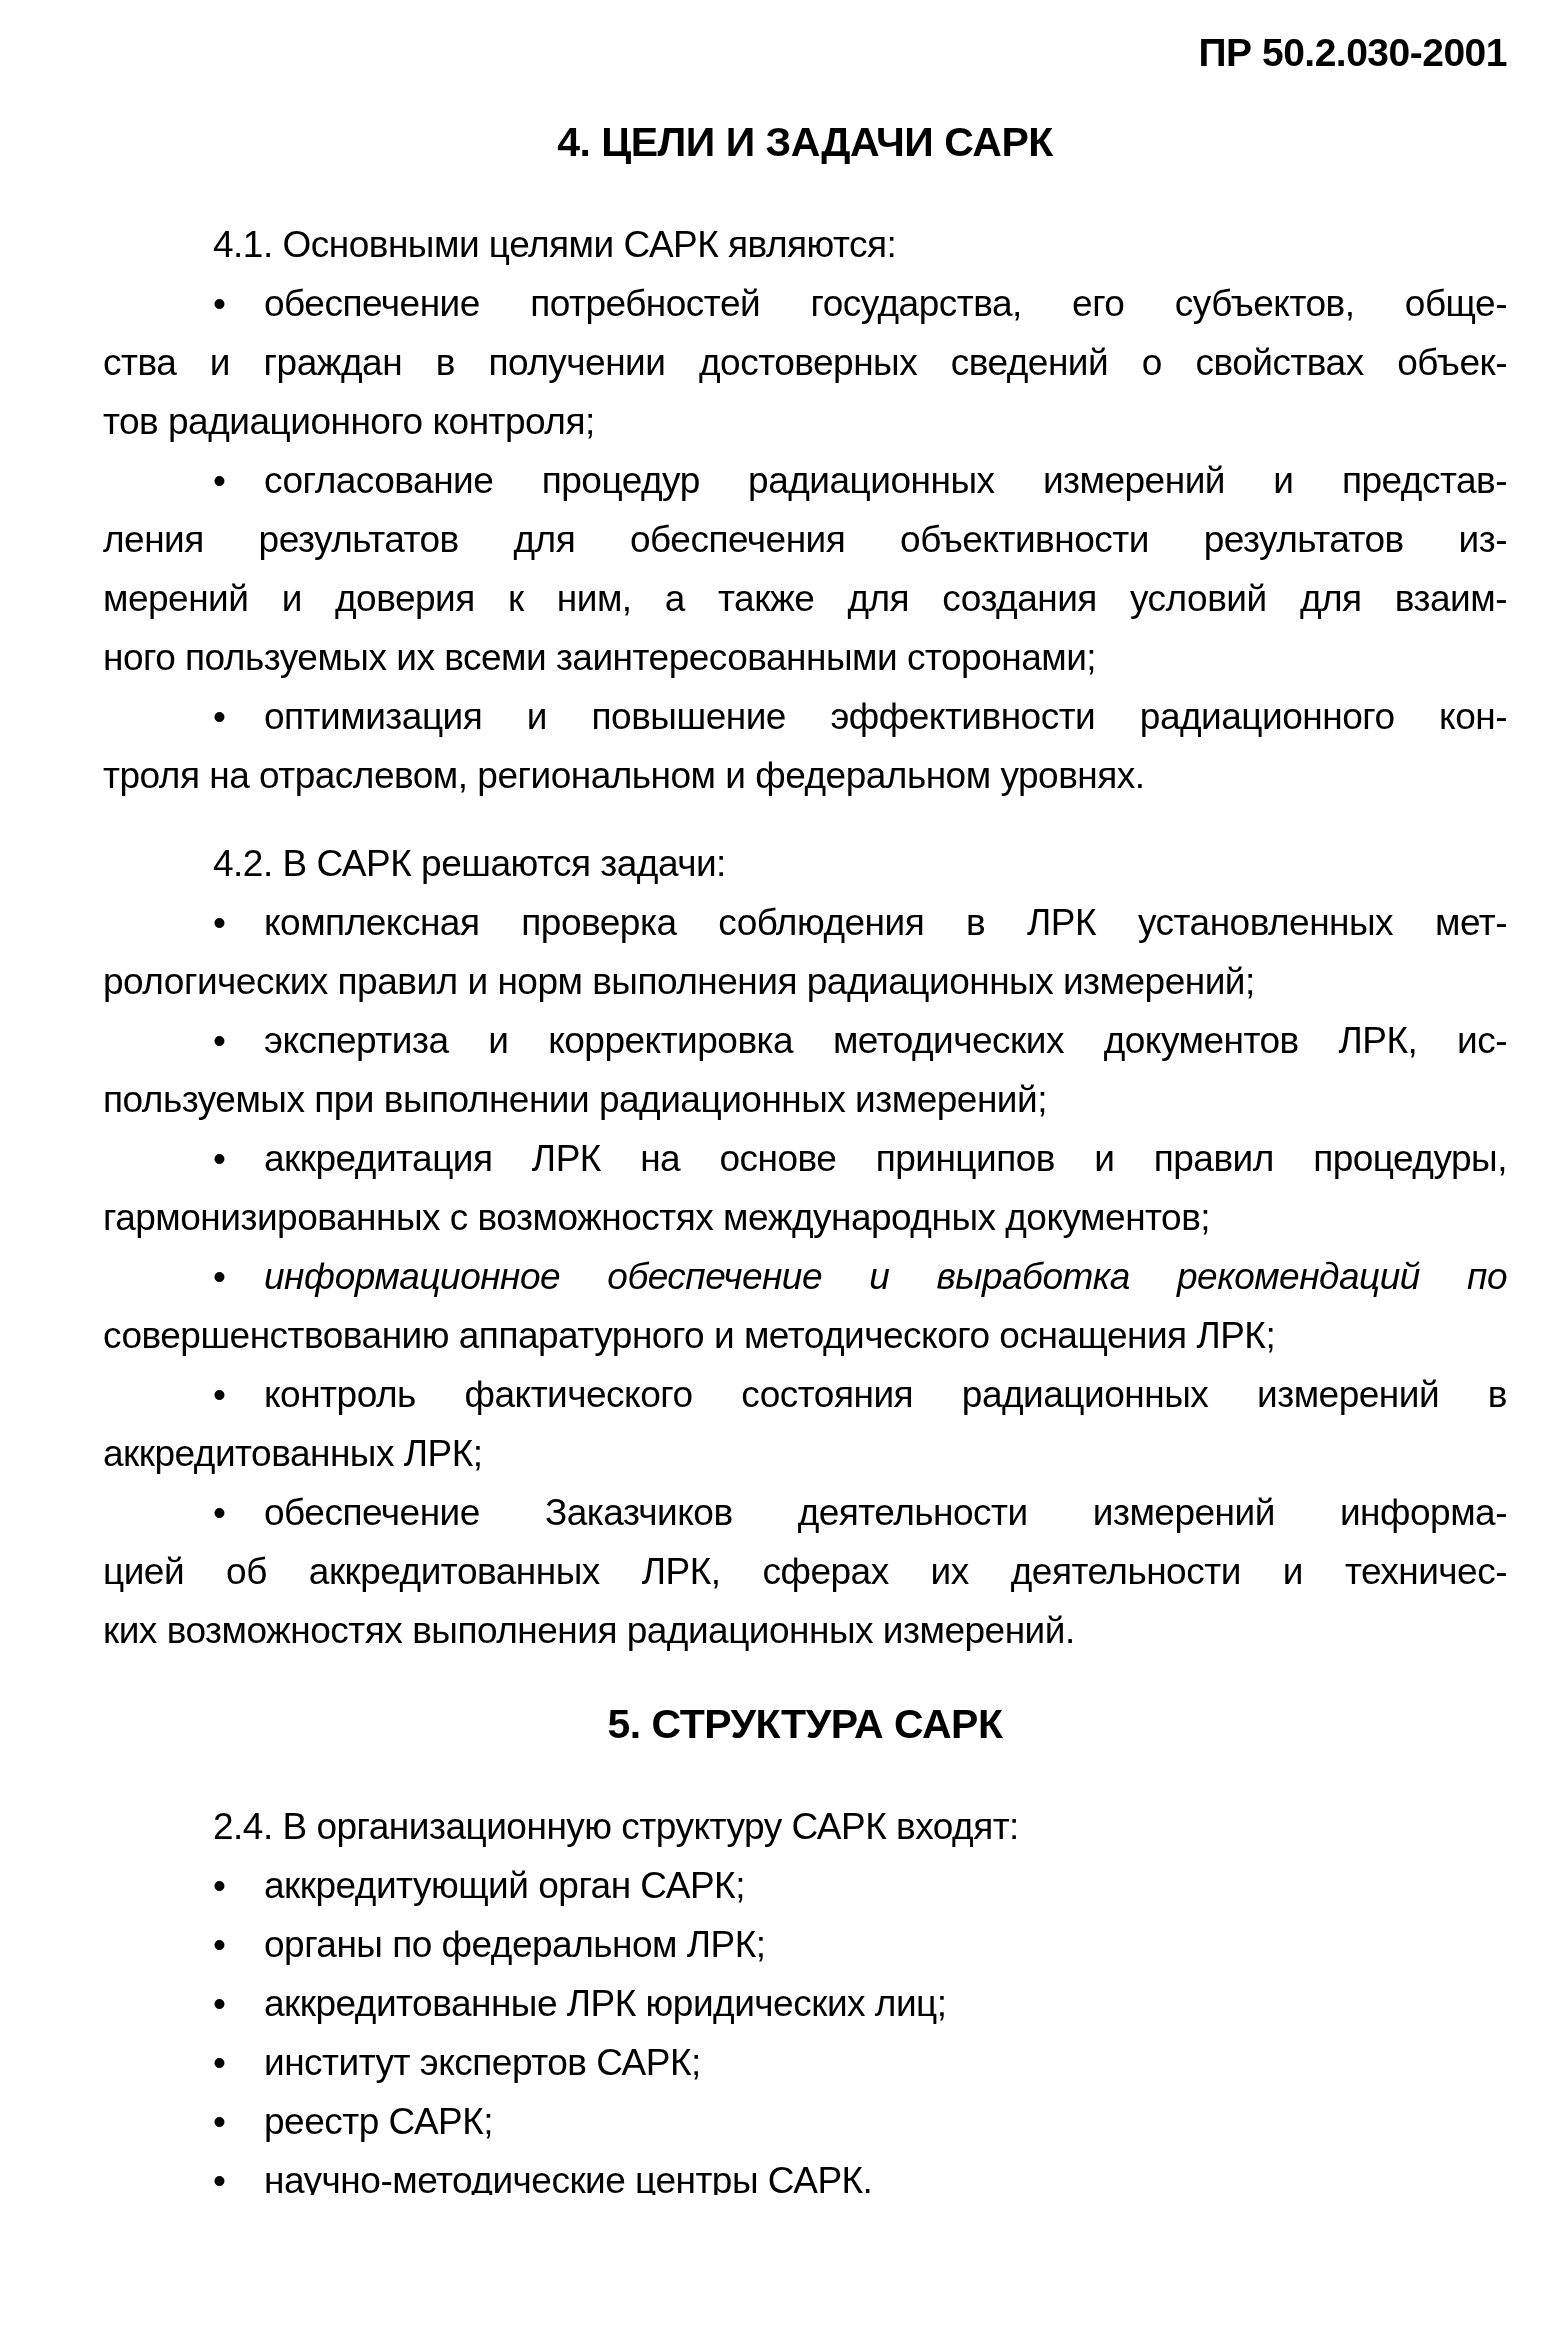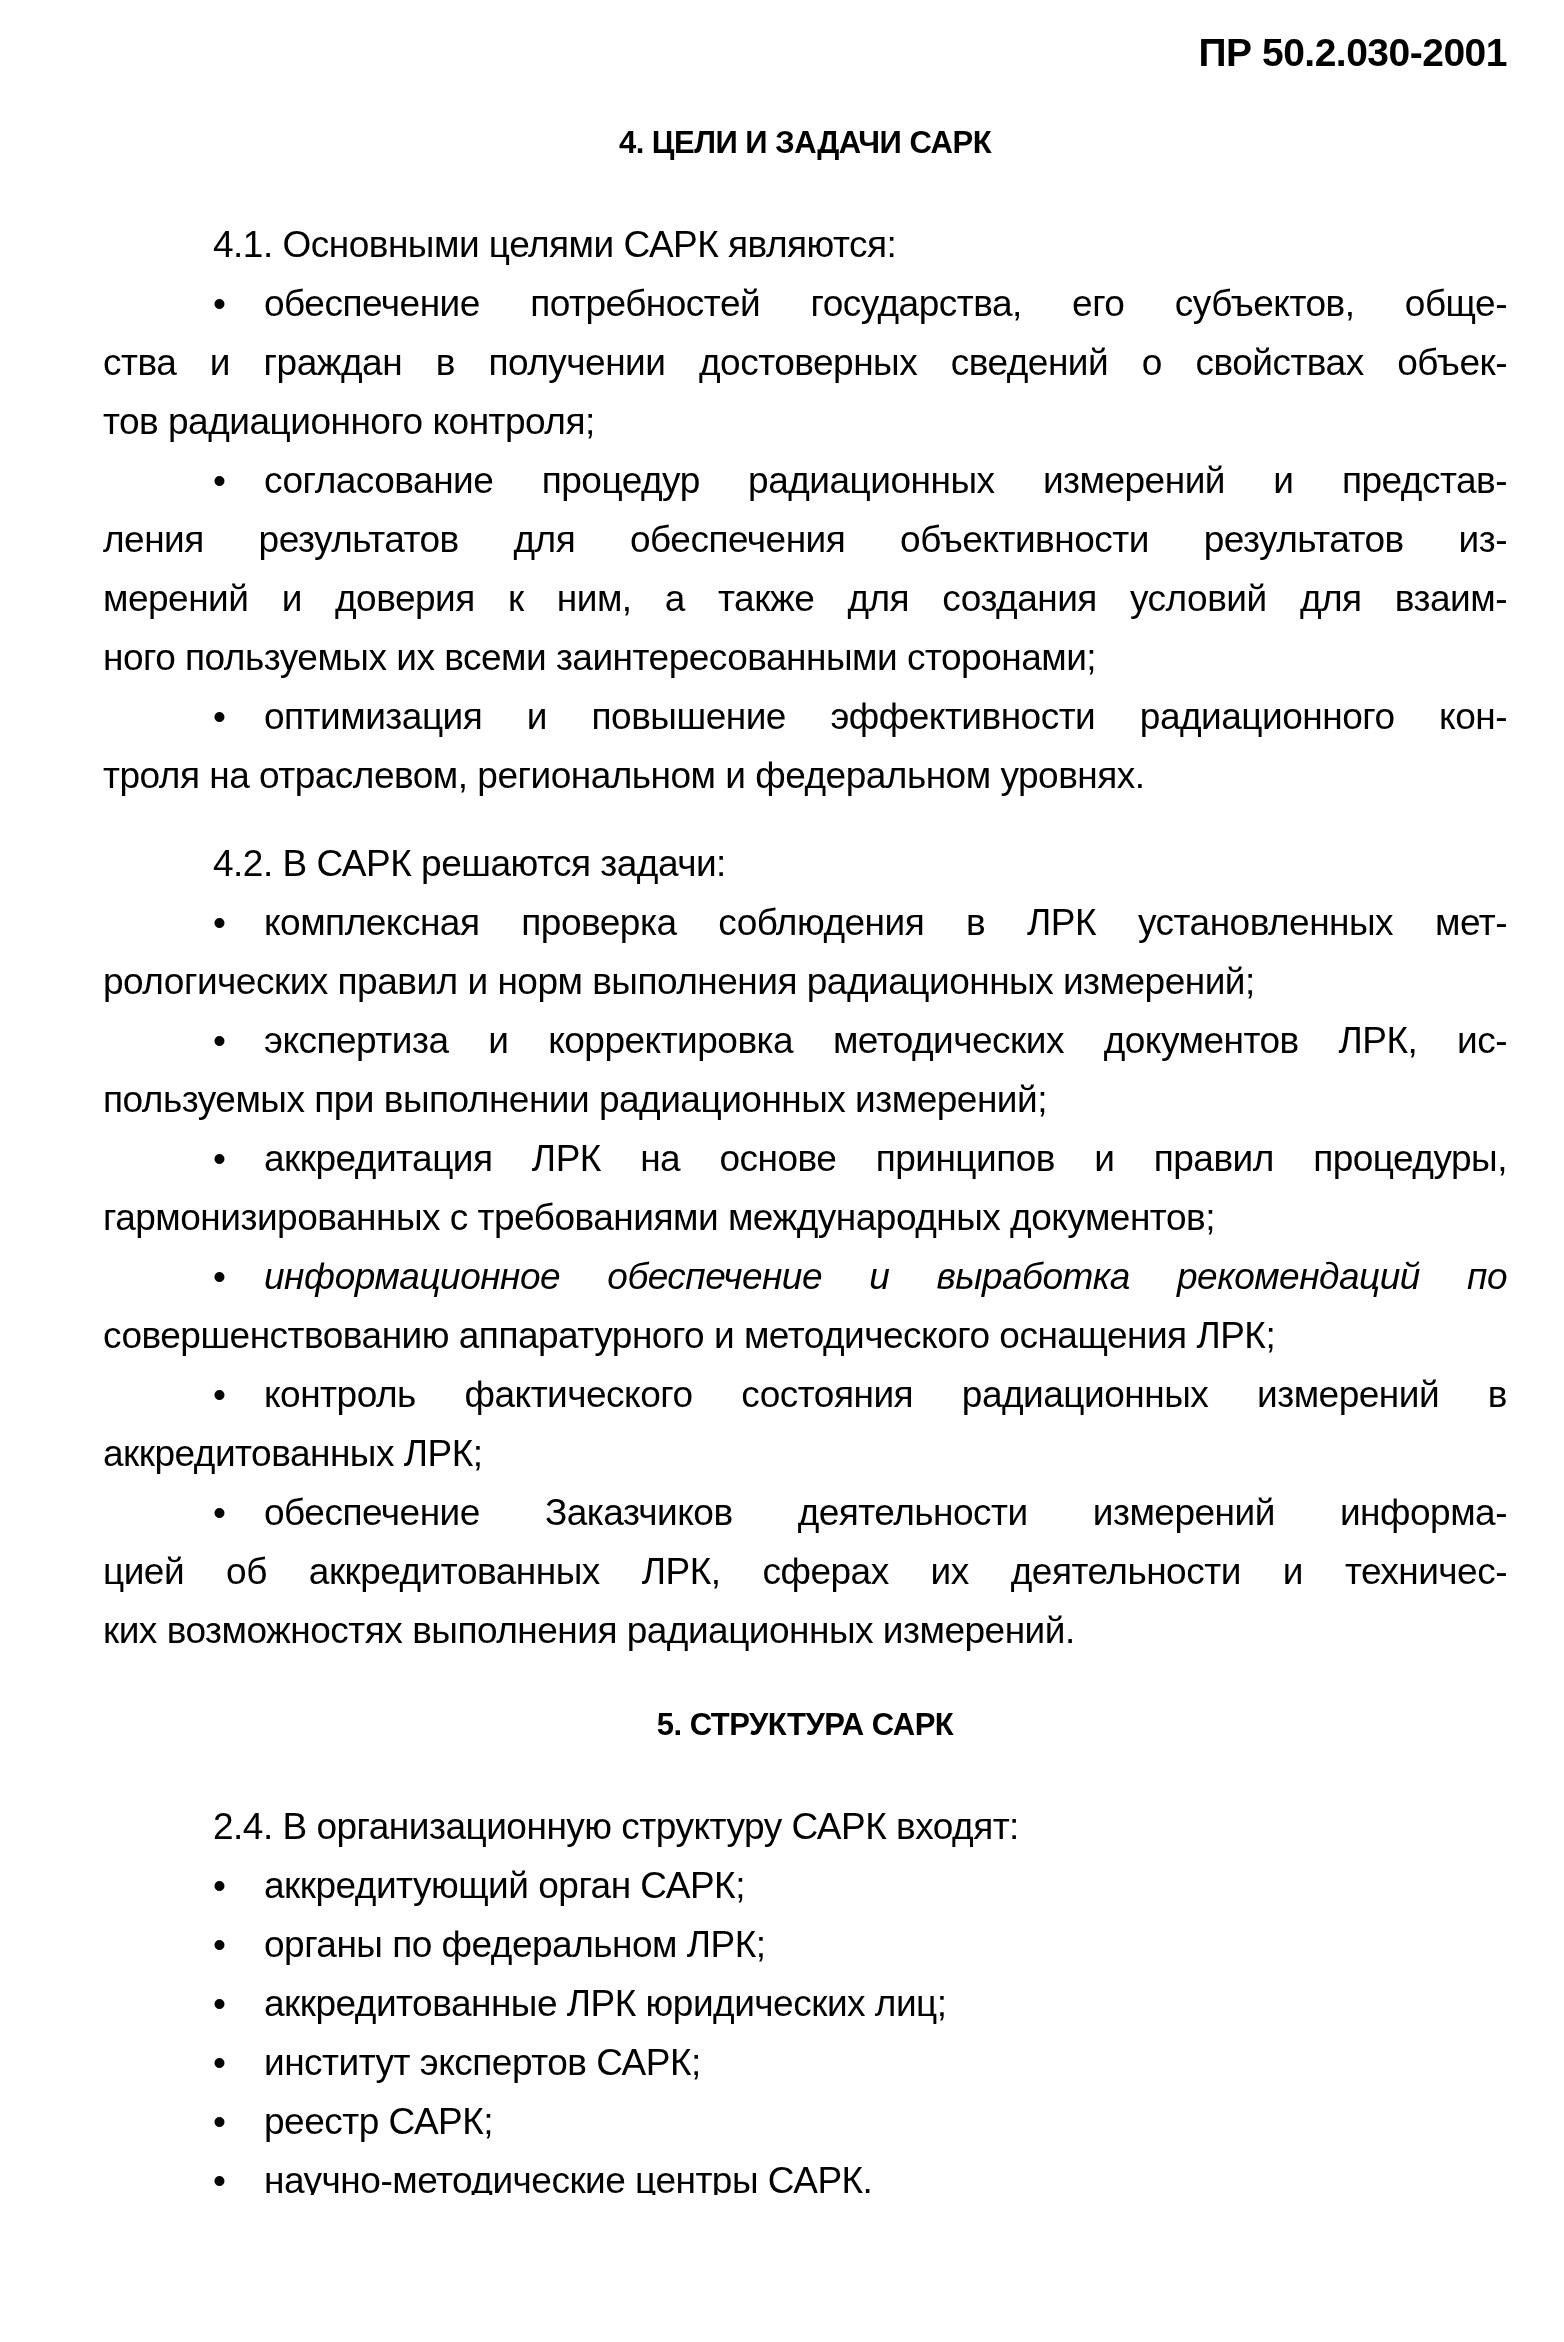--- a/index.html
+++ b/index.html
@@ -25,21 +25,21 @@
   .doc-ref {
     text-align: right;
     font-weight: bold;
     font-size: 39px;
     line-height: 51px;
     margin: 0 0 9.8px 0;
   }
   .heading {
     text-align: center;
     font-weight: bold;
-    font-size: 31px;
+    font-size: 41px;
     line-height: 51px;
     margin: 39px 0 47px 0;
   }
   .para { margin-top: 29px; }
   .para .line { padding-left: 110px; }
   .item { margin: 0; }
   .first-line {
     display: flex;
     padding-left: 110px;
   }
@@ -116,21 +116,21 @@
           <span class="marker">•</span>
           <span class="line-text">экспертиза и корректировка методических документов ЛРК, ис-</span>
         </div>
         <div class="line cont">пользуемых при выполнении радиационных измерений;</div>
       </div>
       <div class="item">
         <div class="first-line just">
           <span class="marker">•</span>
           <span class="line-text">аккредитация ЛРК на основе принципов и правил процедуры,</span>
         </div>
-        <div class="line cont">гармонизированных с требованиями международных документов;</div>
+        <div class="line cont">гармонизированных с возможностях международных документов;</div>
       </div>
       <div class="item">
         <div class="first-line just italic">
           <span class="marker">•</span>
           <span class="line-text">информационное обеспечение и выработка рекомендаций по</span>
         </div>
         <div class="line cont">совершенствованию аппаратурного и методического оснащения ЛРК;</div>
       </div>
       <div class="item">
         <div class="first-line just">

